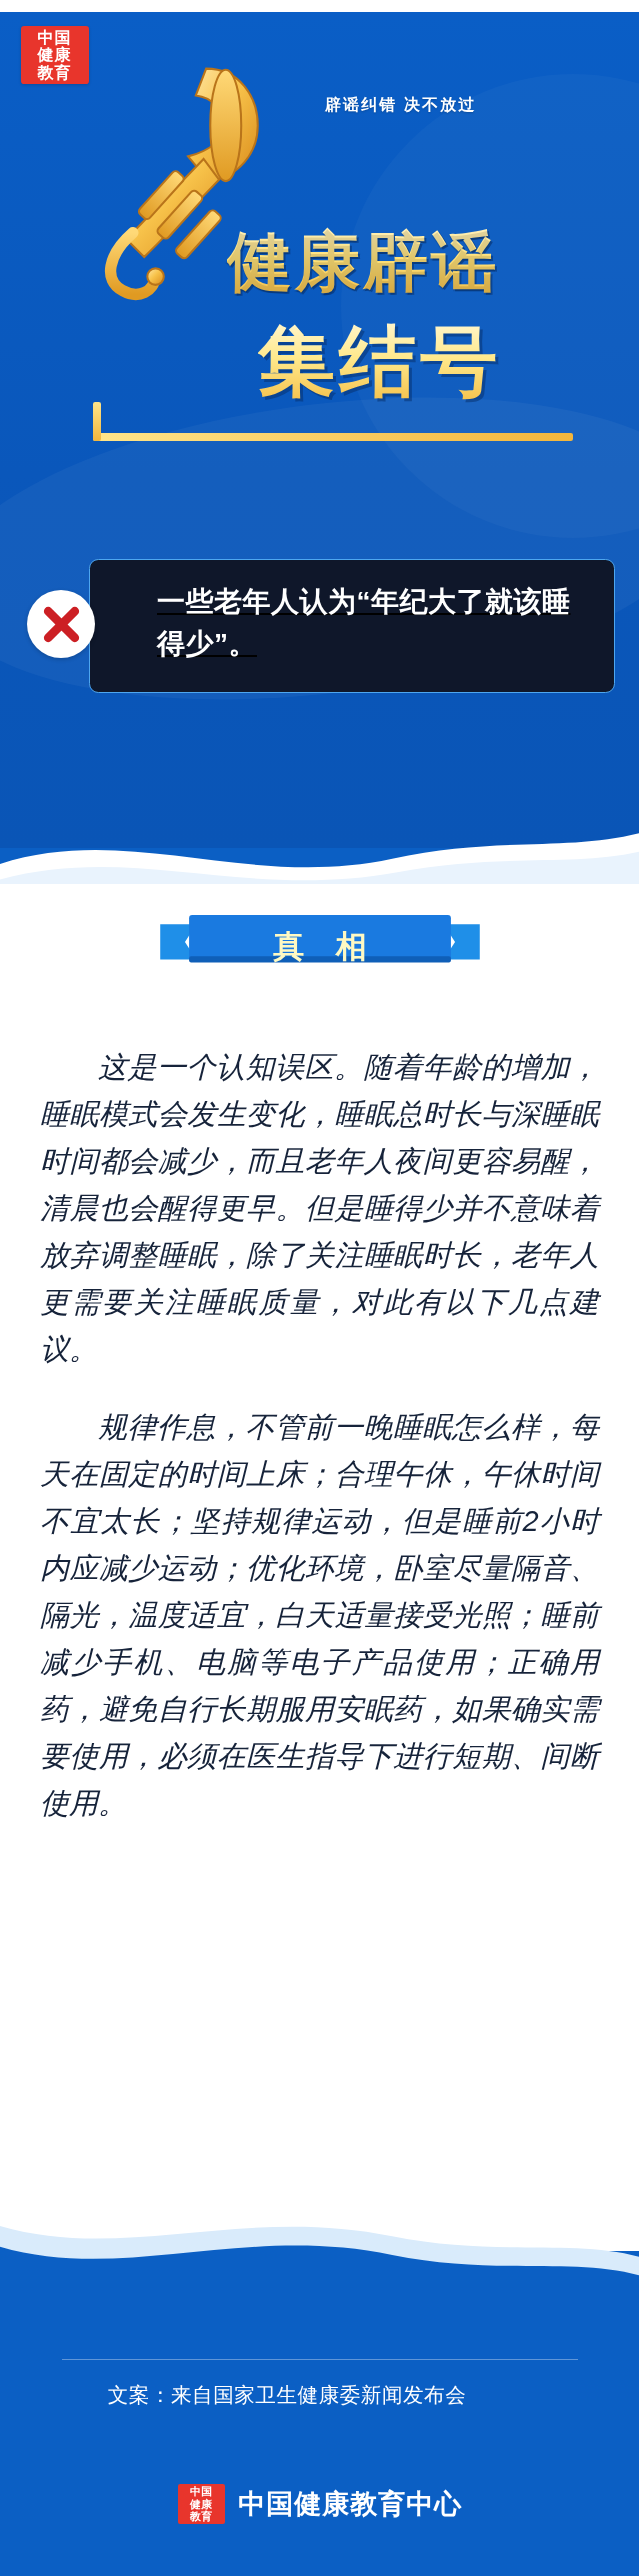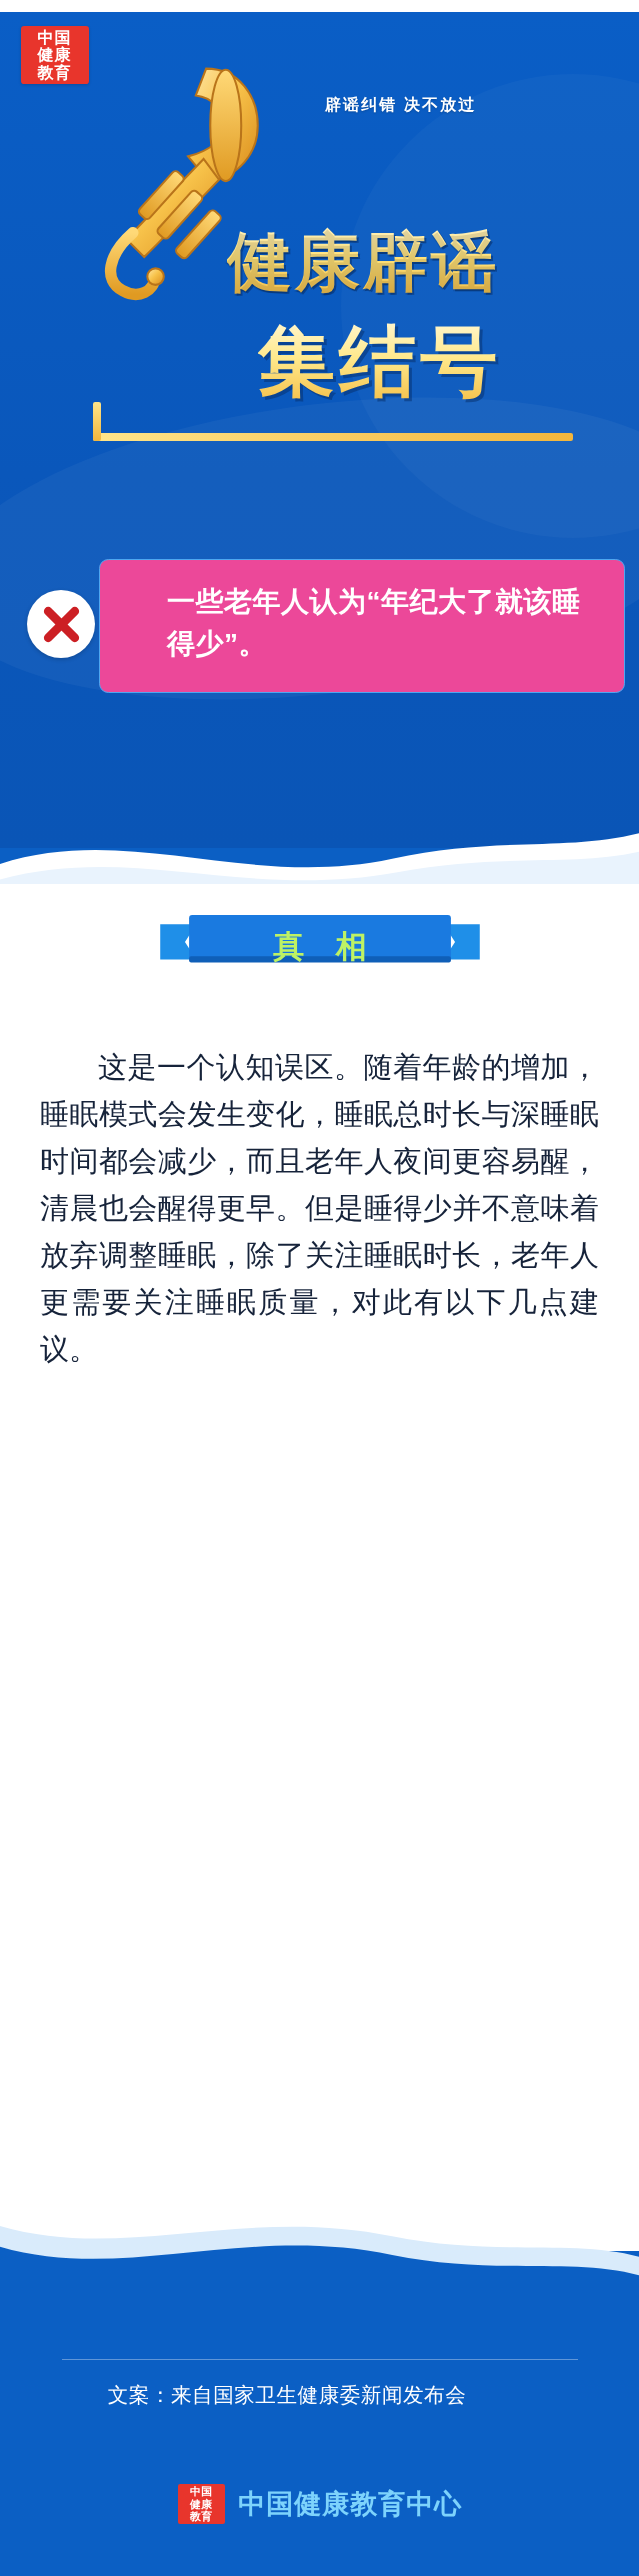--- a/index.html
+++ b/index.html
@@ -139,28 +139,29 @@
     position: absolute;
     left: 0; top: -31px;
     width: 8.3px; height: 39px;
     background: linear-gradient(180deg,#ffe58a,#f3b63c);
     border-radius: 2.1px;
   }
 
   
   .rumor-card {
     position: absolute;
-    left: 99px; top: 547px;
+    left: 89px; top: 547px;
     width: 526px;
     min-height: 134px;
-    background: #ec4899;
+    background: #0f172a;
     border: 1.5px solid #4ea7f0;
     border-radius: 9.3px;
     box-sizing: border-box;
     padding: 20.6px 25px 20.6px 67px;
+    text-decoration: underline;
   }
   .rumor-text {
     color: #ffffff;
     font-size: 28px;
     line-height: 1.5;
     font-weight: bold;
     letter-spacing: 0.5px;
   }
   .x-mark {
     position: absolute;
@@ -197,21 +198,21 @@
   .ribbon {
     position: absolute;
     left: 160px; top: 900px;
     width: 320px; height: 67px;
   }
   .ribbon-label {
     position: absolute;
     left: 160px; top: 911px;
     width: 320px;
     text-align: center;
-    color: #bef264;
+    color: #fef9c3;
     font-size: 31px;
     font-weight: bold;
     letter-spacing: 11.4px;
     text-indent: 11.4px;
     line-height: 47px;
   }
 
   
   .article {
     position: absolute;
@@ -219,20 +220,21 @@
     width: 559px;
   }
   .article p {
     margin: 0 0 31px 0;
     color: #16233a;
     font-size: 29px;
     line-height: 1.62;
     text-align: justify;
     text-indent: 2em;
     letter-spacing: 0px;
+    font-style: italic;
   }
 
   
   .footer {
     position: absolute;
     left: 0; top: 2271px;
     width: 640px;
     height: 305px;
     background: #0b5fc4;
   }
@@ -269,21 +271,21 @@
     font-size: 10.8px;
     font-weight: bold;
     line-height: 1.15;
     letter-spacing: 0.5px;
     display: flex;
     flex-direction: column;
     align-items: center;
     justify-content: center;
   }
   .footer-org-name {
-    color: #7dd3fc;
+    color: #ffffff;
     font-size: 27px;
     font-weight: bold;
     letter-spacing: 1px;
   }
 </style>
 </head>
 <body>
 
 <div class="page">
 
@@ -350,20 +352,21 @@
   <svg class="ribbon" viewBox="0 0 620 130">
     <path d="M0,24 L70,24 L48,58 L70,92 L0,92 Z" fill="#1f8fe8"></path>
     <path d="M620,24 L550,24 L572,58 L550,92 L620,92 Z" fill="#1f8fe8"></path>
     <rect x="56" y="6" width="508" height="88" rx="6" fill="#1a7ae0"></rect>
     <rect x="56" y="86" width="508" height="12" rx="4" fill="#0f5fb8"></rect>
   </svg>
   <div class="ribbon-label">真 相</div>
 
   <div class="article">
     <p>这是一个认知误区。随着年龄的增加，睡眠模式会发生变化，睡眠总时长与深睡眠时间都会减少，而且老年人夜间更容易醒，清晨也会醒得更早。但是睡得少并不意味着放弃调整睡眠，除了关注睡眠时长，老年人更需要关注睡眠质量，对此有以下几点建议。</p>
+    <p>规律作息，不管前一晚睡眠怎么样，每天在固定的时间上床；合理午休，午休时间不宜太长；坚持规律运动，但是睡前2小时内应减少运动；优化环境，卧室尽量隔音、隔光，温度适宜，白天适量接受光照；睡前减少手机、电脑等电子产品使用；正确用药，避免自行长期服用安眠药，如果确实需要使用，必须在医生指导下进行短期、间断使用。</p>
   </div>
 
   <svg class="body-wave-bottom" viewBox="0 0 1240 180" preserveAspectRatio="none">
     <path d="M0,60 C240,130 470,20 760,80 C960,120 1110,84 1240,120 L1240,180 L0,180 Z" fill="#d9ebfb"></path>
     <path d="M0,100 C240,170 470,56 760,116 C960,156 1110,120 1240,156 L1240,180 L0,180 Z" fill="#0b5fc4"></path>
   </svg>
 
   <div class="footer"></div>
   <div class="footer-divider"></div>
   <div class="footer-line l1">文案：来自国家卫生健康委新闻发布会</div>

